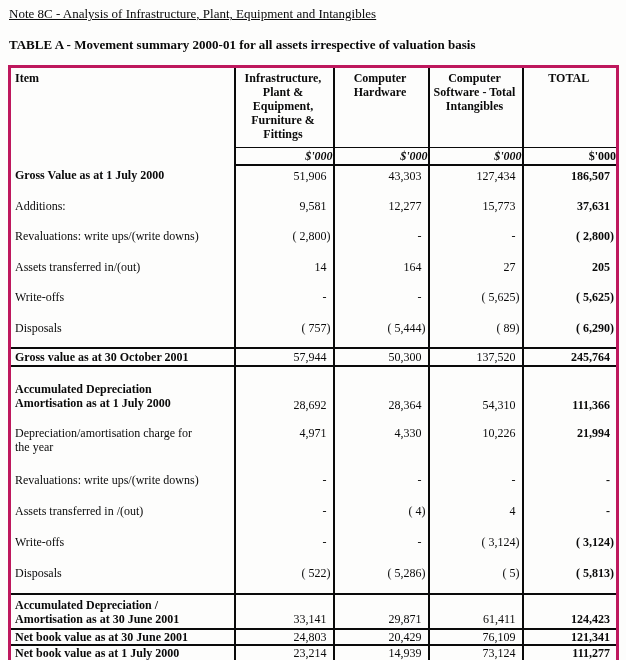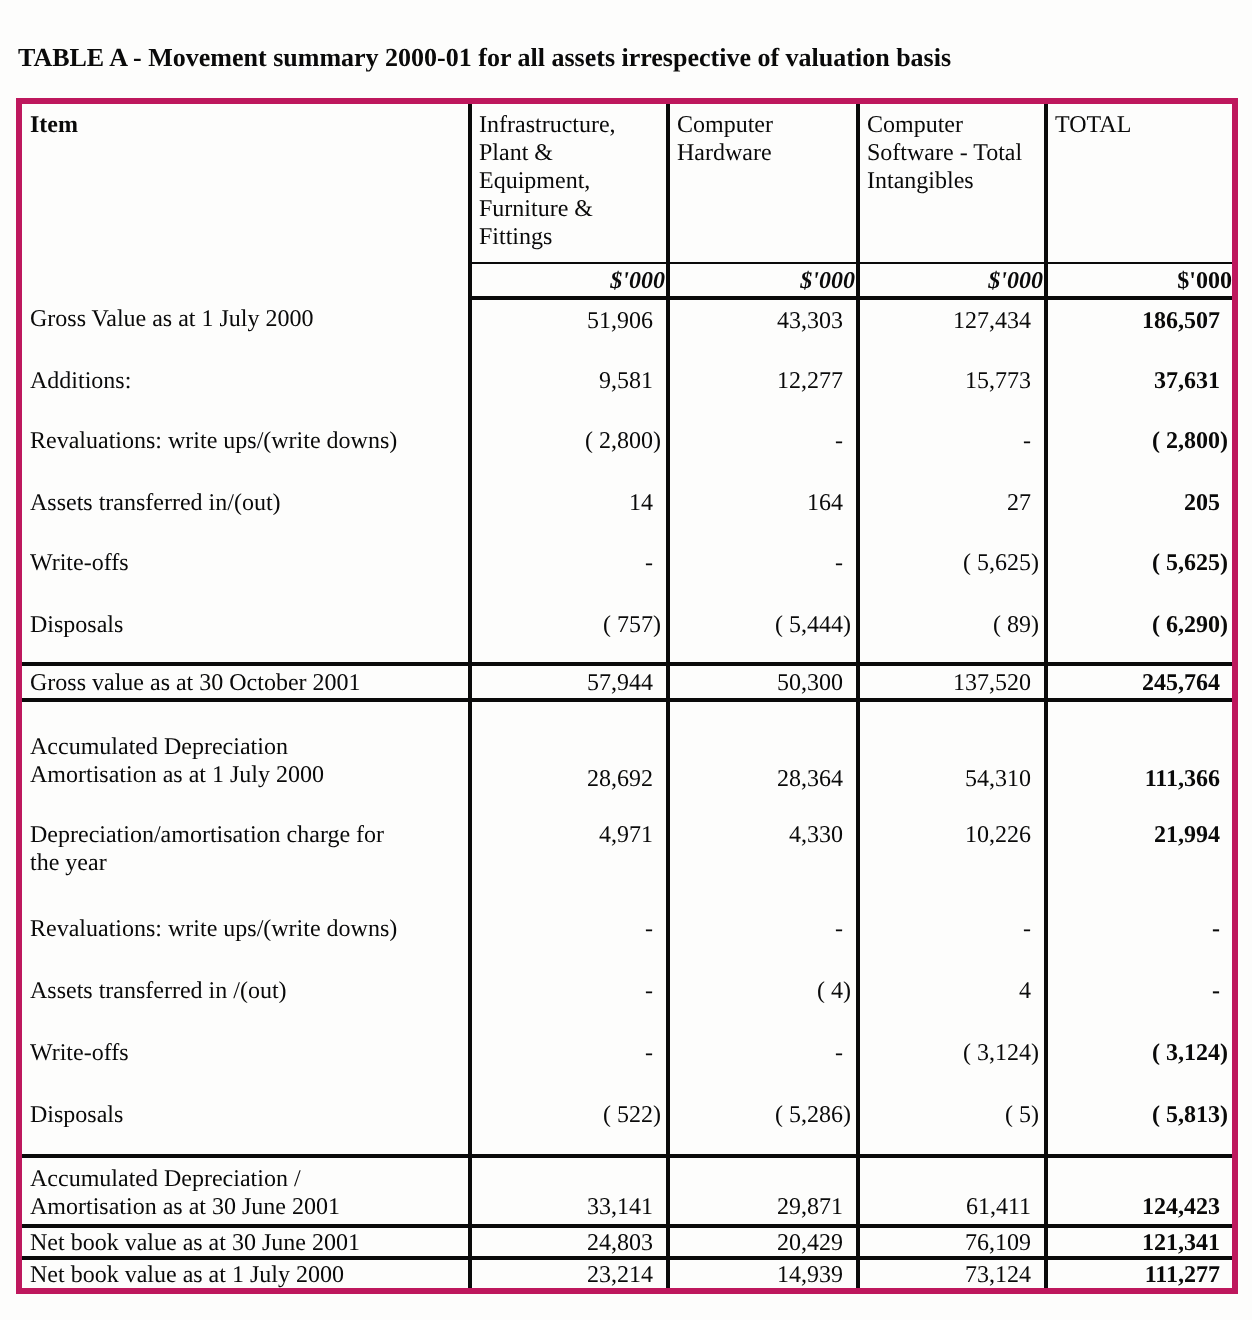--- a/index.html
+++ b/index.html
@@ -36,39 +36,40 @@
     line-height: 14px;
     padding: 3px 6px 2px 4px;
     overflow: hidden;
   }
   td.itemhdr {
     vertical-align: bottom;
     font-weight: bold;
     padding-bottom: 20px;
   }
   td.colhdr {
-    font-weight: normal;
+    text-align: center;
+    font-weight: bold;
     vertical-align: bottom;
     white-space: pre-line;
     padding: 2px 2px 3px 2px;
     height: 74px;
   }
   tr.unit td {
     border-top: 1px solid #0a0a0a;
     border-bottom: 2px solid #0a0a0a;
     text-align: right;
     font-weight: bold;
     vertical-align: middle;
     padding: 0;
     height: 16px;
   }
   tr.unit td.italic { font-style: italic; }
   td.lbl { white-space: pre-line; }
   td.num { text-align: right; }
-  .bl { font-weight: normal; }
+  .bl { font-weight: bold; }
   tr.data td.num:last-child { font-weight: bold; }
   tr.band td {
     border-top: 2px solid #0a0a0a;
     border-bottom: 2px solid #0a0a0a;
     vertical-align: middle;
     padding-top: 0; padding-bottom: 0;
   }
   tr.band2 td {
     border-top: 2px solid #0a0a0a;
     border-bottom: 2px solid #0a0a0a;
@@ -83,20 +84,21 @@
   tr.sec2head { height: 54px; }
   tr.sec2head td.lbl { padding-top: 15px; }
   tr.sec2head td.num { padding-top: 31px; }
   tr.chargerow { height: 50px; }
   tr.chargerow td { padding-top: 6px; }
 </style>
 </head>
 <body>
 
 <div class="page">
+  <div class="note-title">Note 8C - Analysis of Infrastructure, Plant, Equipment and Intangibles</div>
   <div class="table-title">TABLE A - Movement summary 2000-01 for all assets irrespective of valuation basis</div>
 
   <table class="mvt">
     <colgroup>
       <col style="width:225px">
         <col style="width:99px">
         <col style="width:95px">
         <col style="width:94px">
         <col style="width:95px">
     </colgroup>

